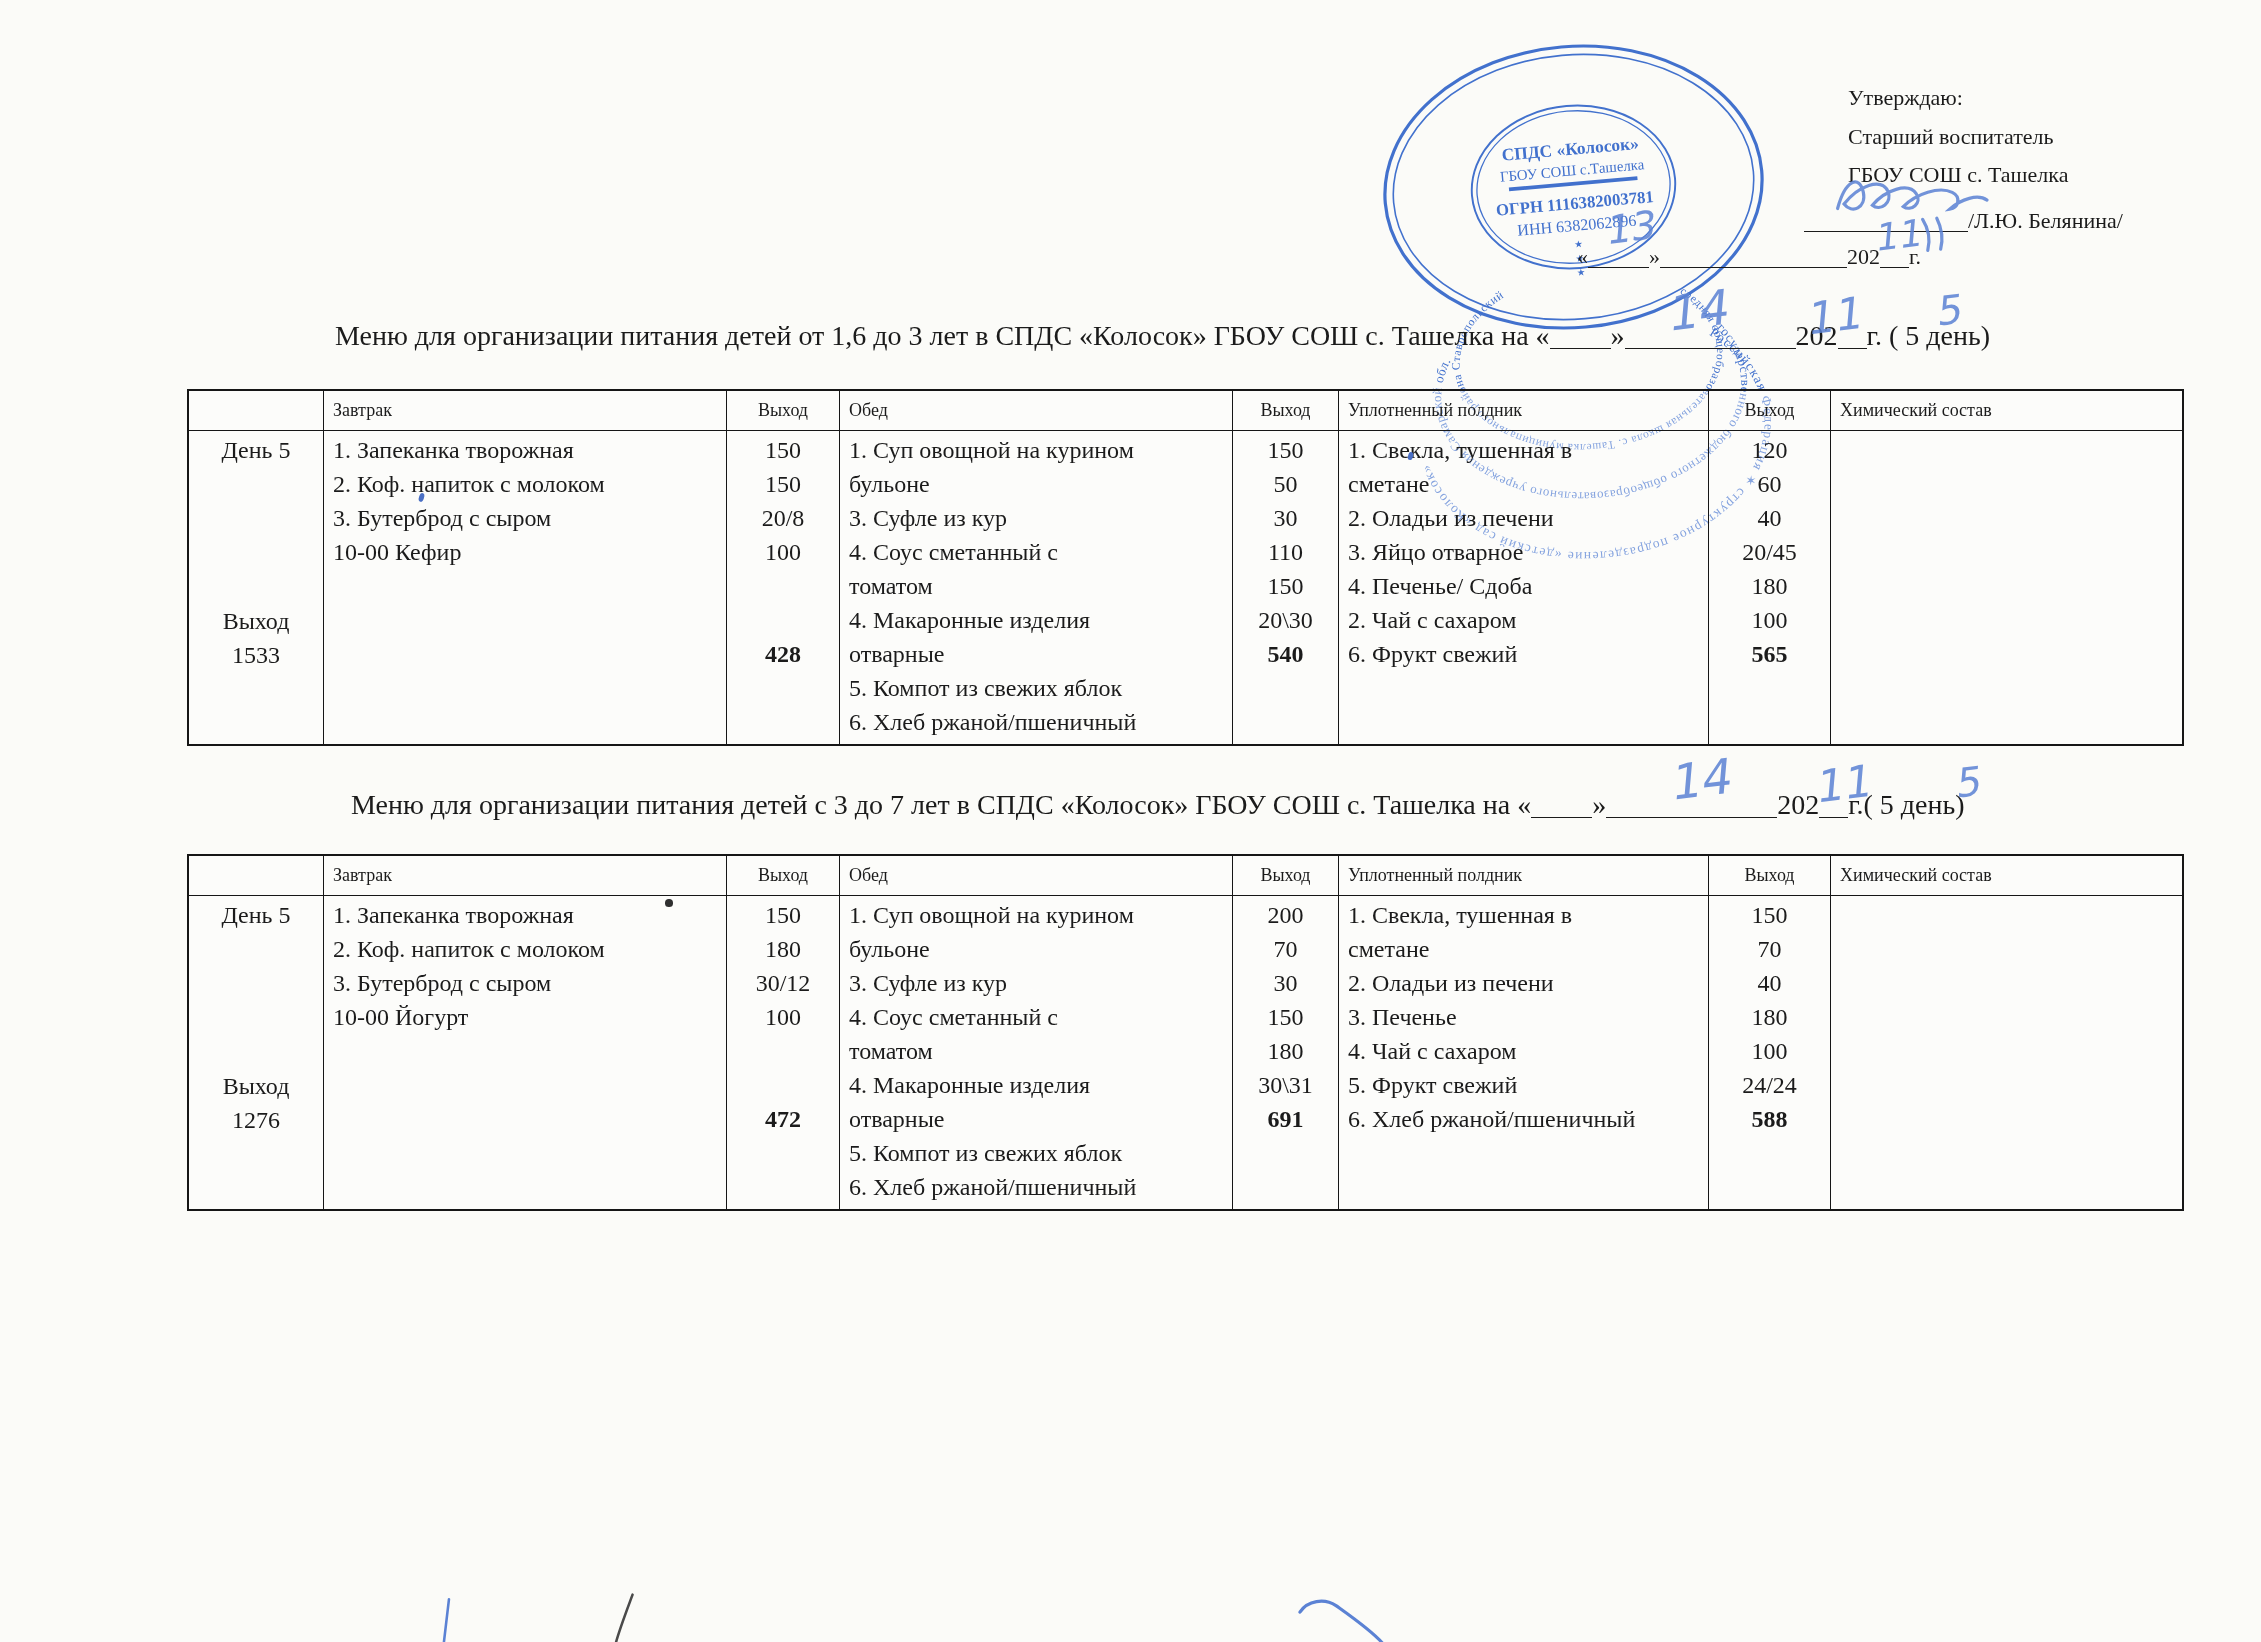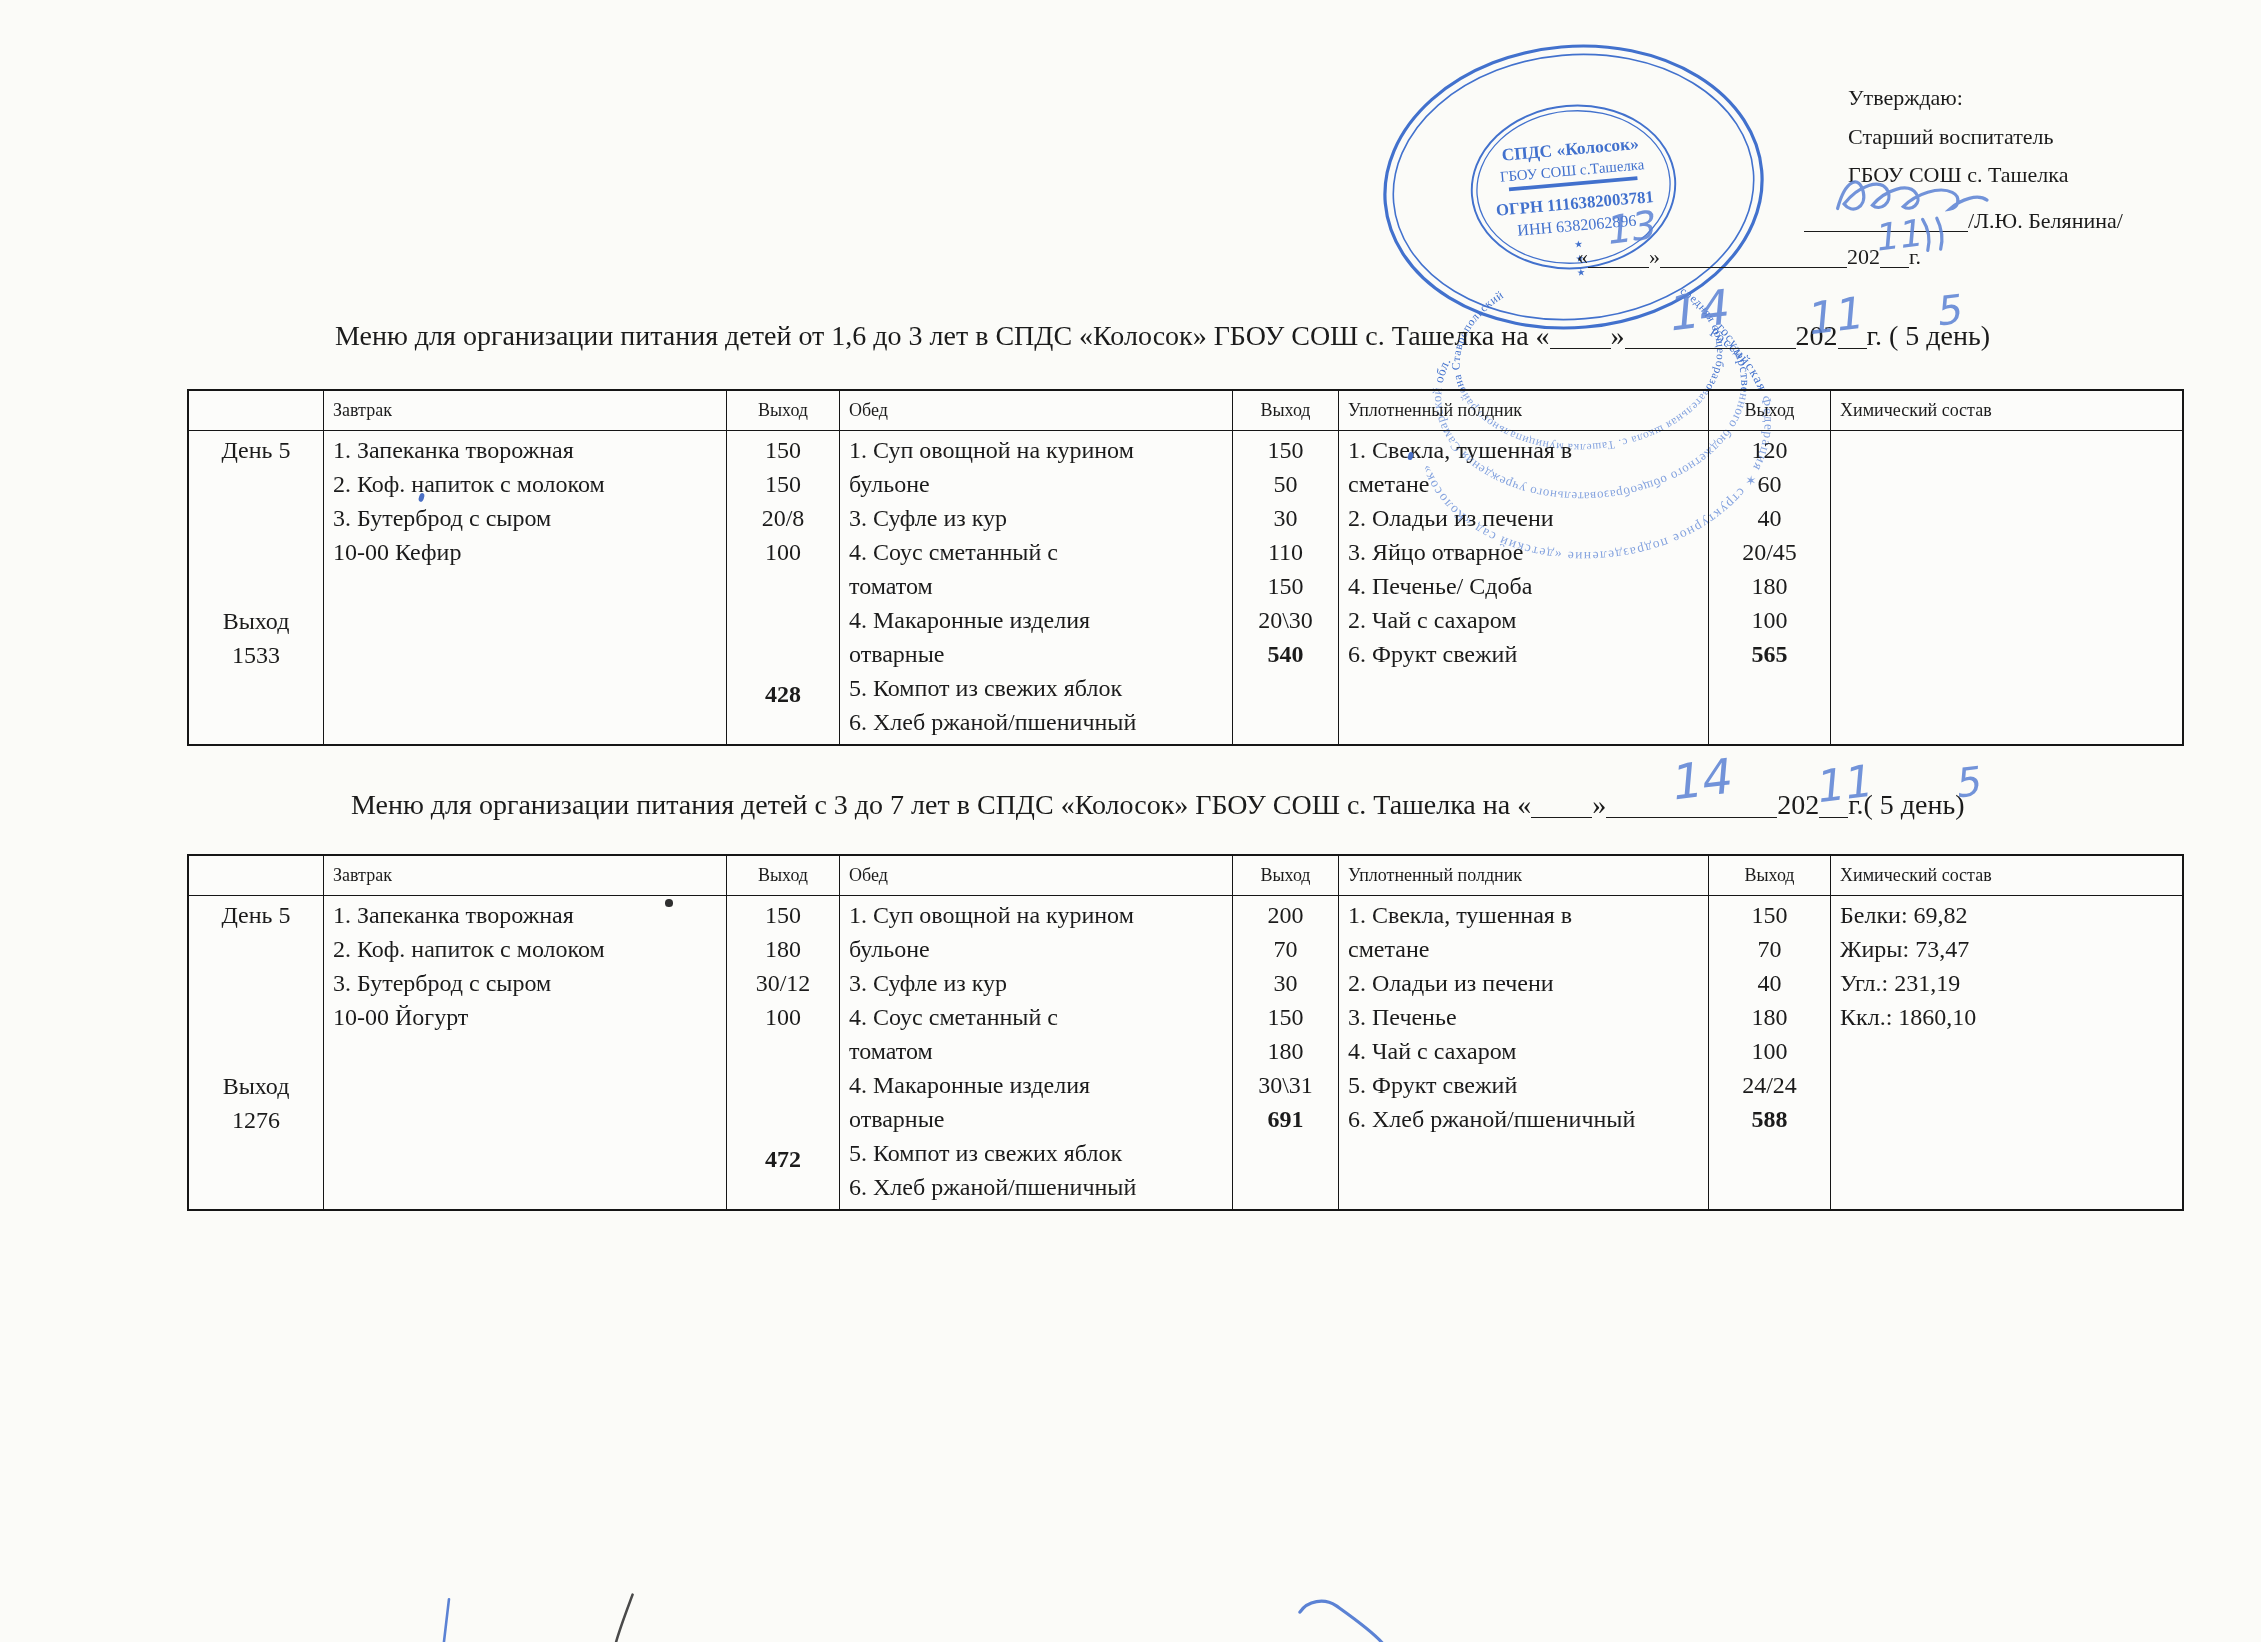--- a/index.html
+++ b/index.html
@@ -26,21 +26,21 @@
   .cell.last{border-right:none}
   .hdr{border-bottom:1.9px solid #161616;font-size:18px;display:flex;align-items:center;padding-left:9px}
   .hdr.cen{justify-content:center;padding-left:0}
   .bodyc{padding-top:2.6px;font-size:24px}
   .ln{height:34px;display:flex;align-items:center}
   .txtcol .ln{padding-left:9px}
   .numcol .ln{justify-content:center}
   .daycol .ln{justify-content:center}
   .b{font-weight:normal}
   .total{font-weight:bold;height:34px;display:flex;align-items:center;justify-content:center}
-  .gap2{margin-top:108px}
+  .gap2{margin-top:68px}
   .gap4{margin-top:137px}
   
   .hw{
     position:absolute;color:#5b82d4;font-family:"DejaVu Sans",sans-serif;
     transform:rotate(-7deg) skewX(-12deg);opacity:.85;font-weight:400;
   }
   .speck{position:absolute;border-radius:50%}
   svg{position:absolute;overflow:visible}
 </style>
 </head>
@@ -241,26 +241,20 @@
     <div>
         <div class="ln">150</div>
         <div class="ln">70</div>
         <div class="ln">40</div>
         <div class="ln">180</div>
         <div class="ln">100</div>
         <div class="ln">24/24</div>
       </div>
     <div class="total">588</div>
   </div>
-  <div class="cell bodyc txtcol last">
-      <div class="ln">Белки: 69,82</div>
-      <div class="ln">Жиры: 73,47</div>
-      <div class="ln">Угл.: 231,19</div>
-      <div class="ln">Ккл.: 1860,10</div>
-    </div>
 </div>
 
 <svg class="abs" style="left:0;top:1527px" width="2261" height="116" viewBox="0 0 3510 180">
   <g fill="none" stroke-linecap="round">
     <path d="M697,112 L689,180" stroke="#5b82d4" stroke-width="4"></path>
     <path d="M982,105 C972,132 962,158 956,180" stroke="#4a4a4a" stroke-width="4"></path>
     <path d="M2018,132 C2030,114 2056,110 2074,122 C2102,142 2128,160 2146,180" stroke="#5b82d4" stroke-width="5"></path>
   </g>
 </svg>
 <div class="speck" style="left:419px;top:493px;width:5.2px;height:9px;background:#4a6fc4;transform:rotate(18deg)"></div>

